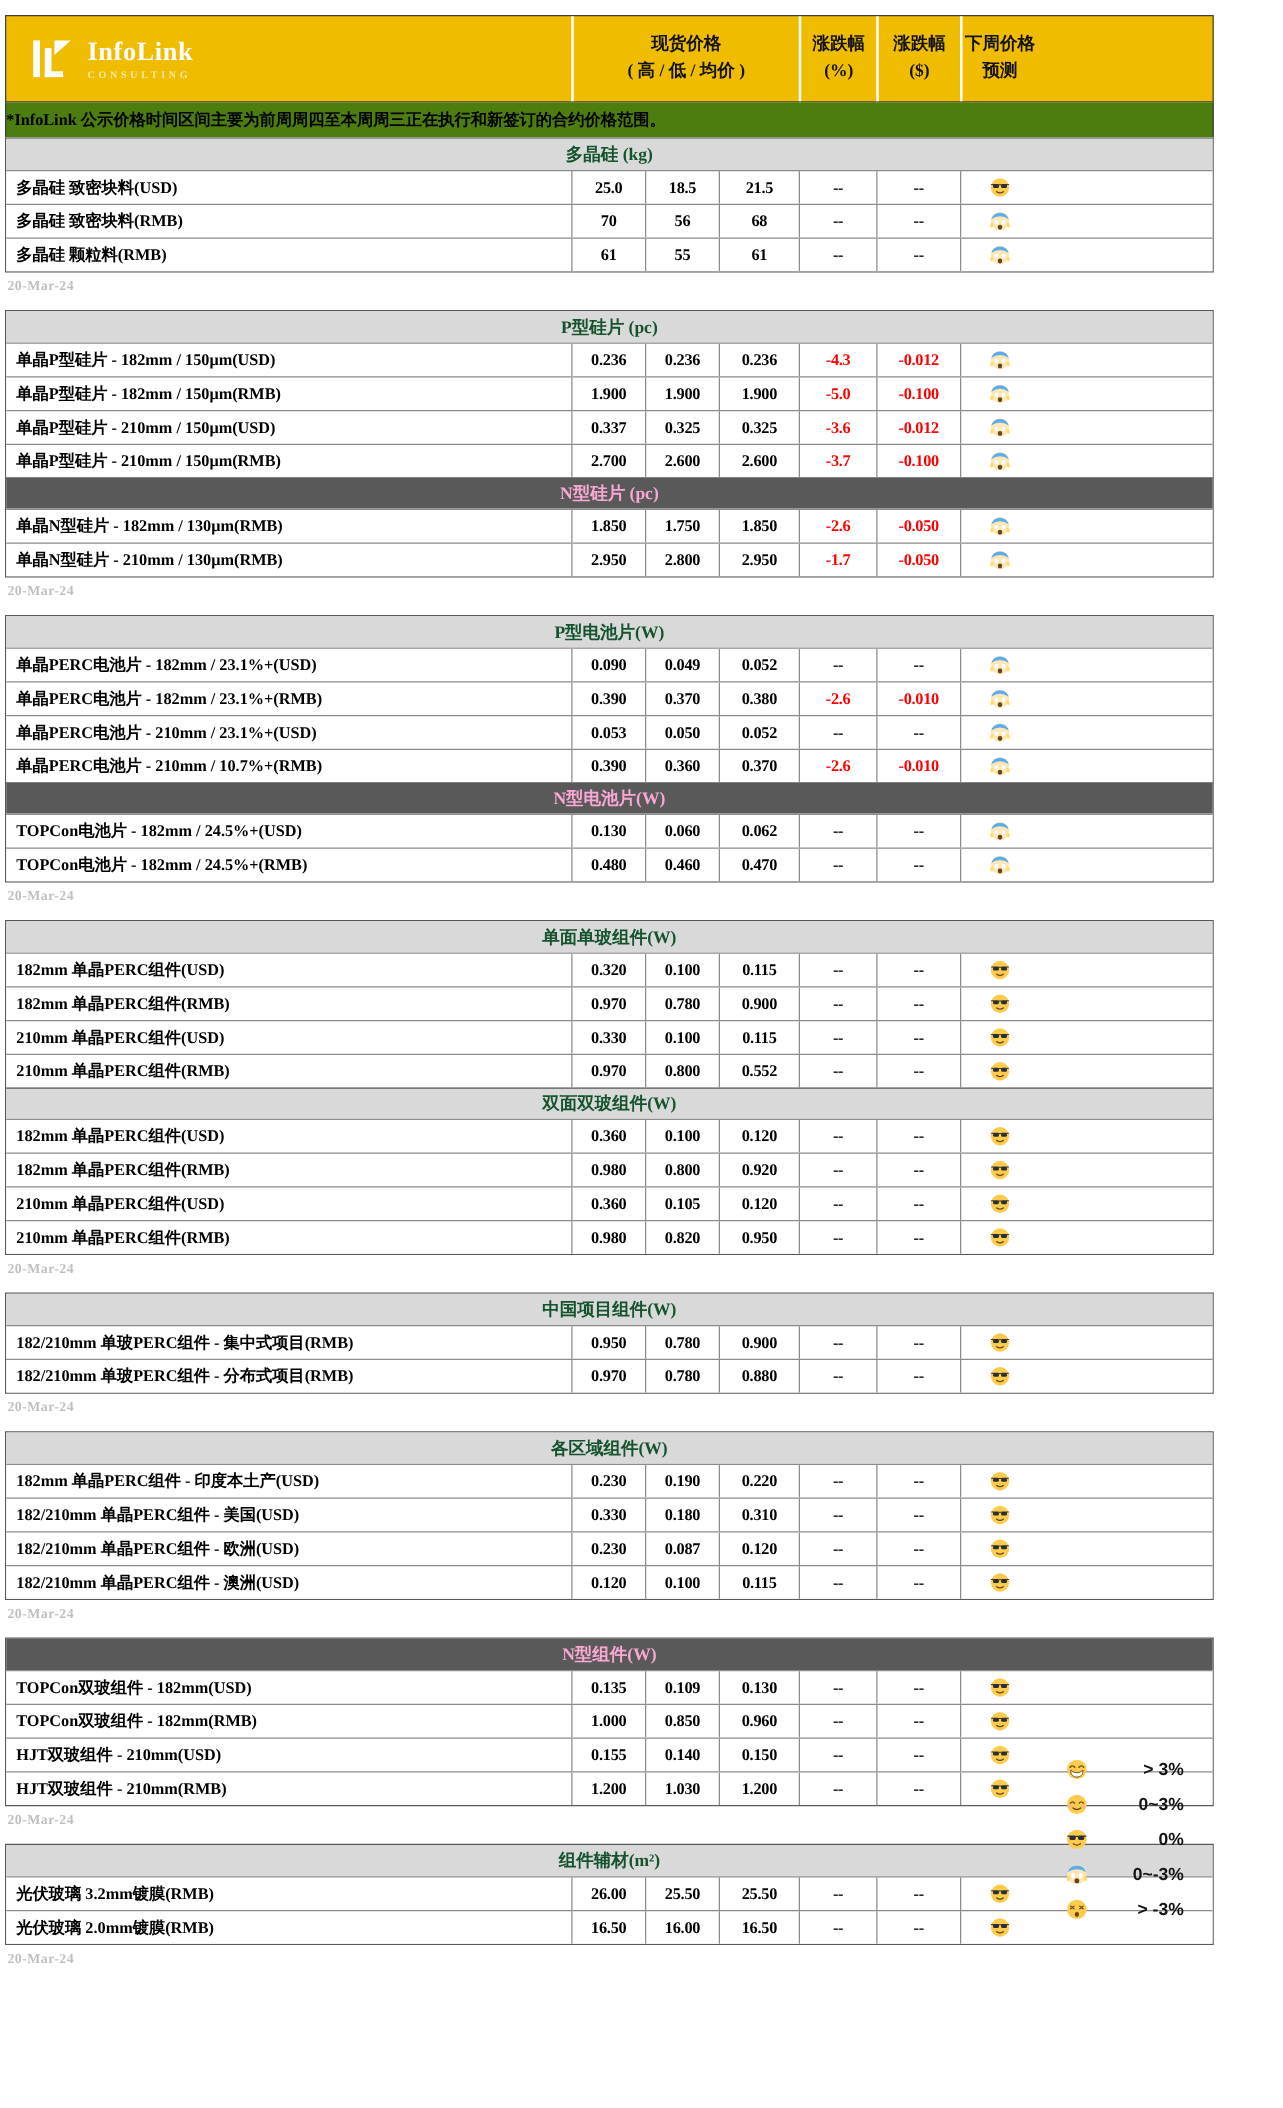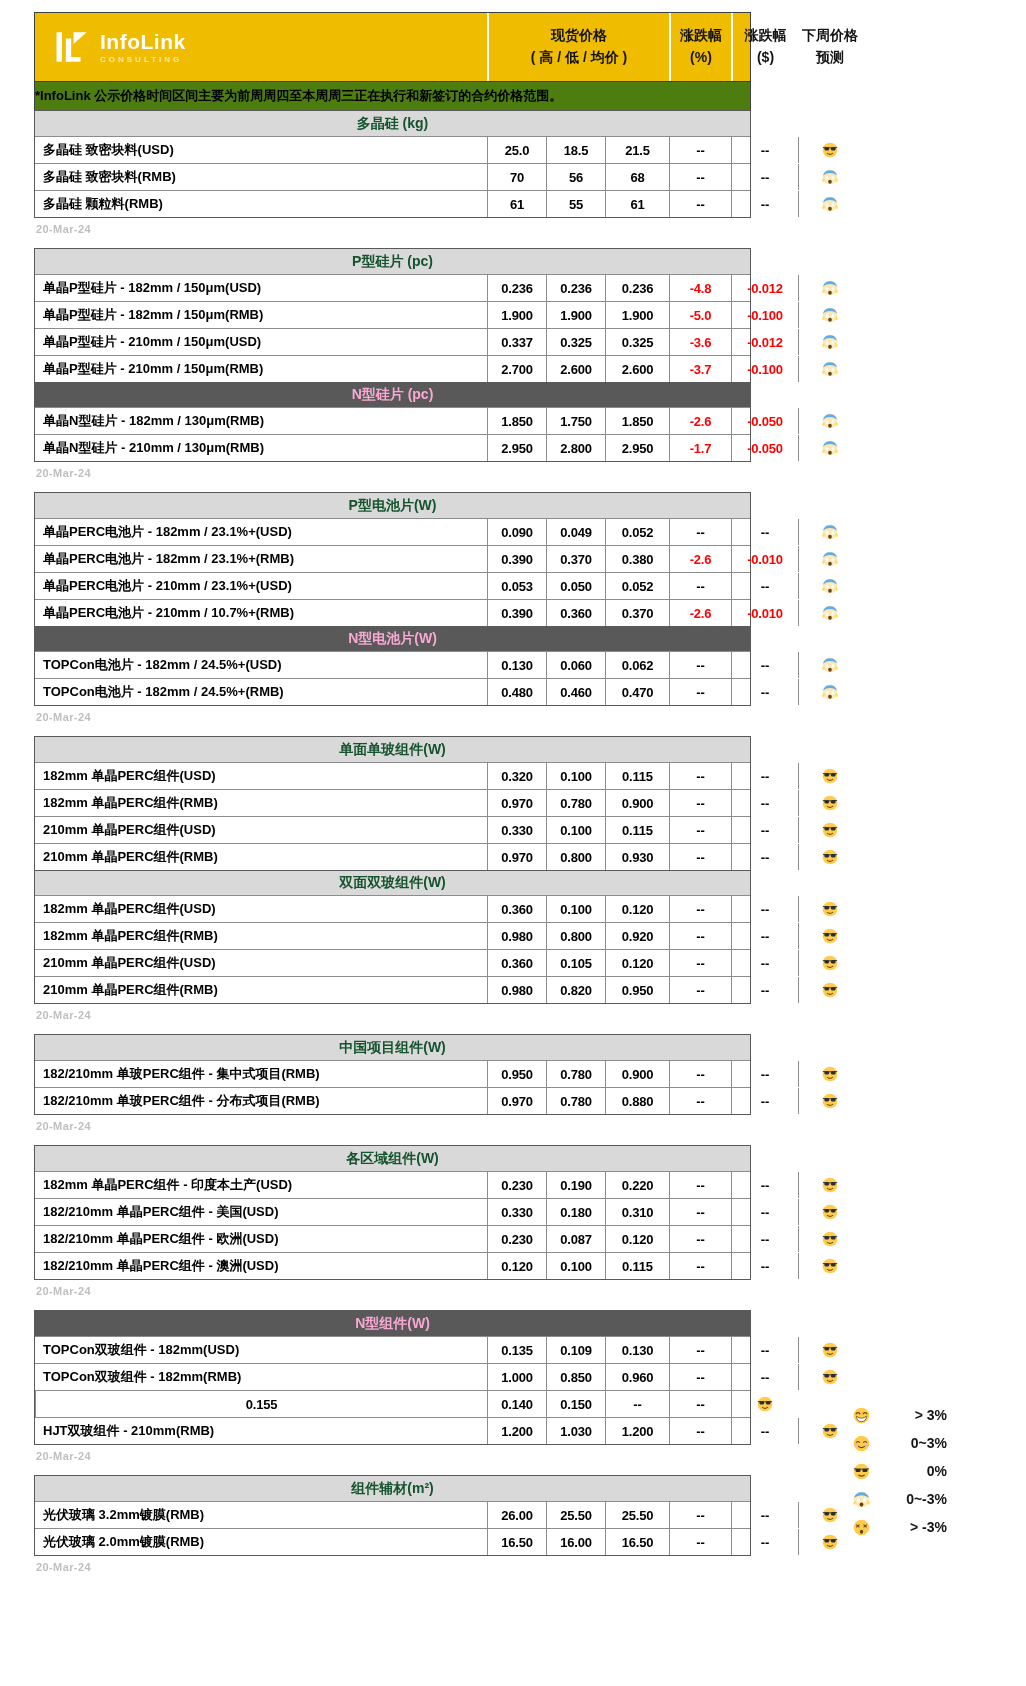--- a/index.html
+++ b/index.html
@@ -1,21 +1,21 @@
 <!DOCTYPE html>
 <html><head>
 <meta charset="utf-8">
 <style>
   html,body{margin:0;padding:0;}
   body{
     width:1026px;height:1686px;position:relative;background:#ffffff;
     font-family:"Liberation Sans","DejaVu Sans",sans-serif;color:#000;
     overflow:hidden;
   }
-  .table-wrap{position:absolute;left:34px;top:12px;width:717px;}
+  .table-wrap{position:absolute;left:4px;top:12px;width:967px;font-family:Liberation Serif, serif;}
 
   
   .top-header{
     display:grid;grid-template-columns:452px 182px 62px 67px 62px;
     height:70px;background:#F0BC00;border:1px solid #404040;box-sizing:border-box;
   }
   .hcell{
     display:flex;flex-direction:column;justify-content:center;align-items:center;
     font-weight:bold;font-size:14px;color:#141414;line-height:1.55;text-align:center;
   }
@@ -196,21 +196,21 @@
         </div>
       </div>
       <div class="date-line">20-Mar-24</div>
       <div class="block">
         <div class="section-header">P型硅片 (pc)</div>
         <div class="row">
           <div class="cell name">单晶P型硅片 - 182mm / 150μm(USD)</div>
           <div class="cell num">0.236</div>
           <div class="cell num">0.236</div>
           <div class="cell num">0.236</div>
-          <div class="cell num neg">-4.8</div>
+          <div class="cell num neg">-4.3</div>
           <div class="cell num neg">-0.012</div>
           <div class="cell forecast">
             <svg class="emoji" viewBox="0 0 36 36">
               <use href="#em-scream"></use>
             </svg>
           </div>
         </div>
         <div class="row">
           <div class="cell name">单晶P型硅片 - 182mm / 150μm(RMB)</div>
           <div class="cell num">1.900</div>
@@ -400,21 +400,21 @@
           <div class="cell forecast">
             <svg class="emoji" viewBox="0 0 36 36">
               <use href="#em-cool"></use>
             </svg>
           </div>
         </div>
         <div class="row">
           <div class="cell name">210mm 单晶PERC组件(RMB)</div>
           <div class="cell num">0.970</div>
           <div class="cell num">0.800</div>
-          <div class="cell num">0.930</div>
+          <div class="cell num">0.552</div>
           <div class="cell num">--</div>
           <div class="cell num">--</div>
           <div class="cell forecast">
             <svg class="emoji" viewBox="0 0 36 36">
               <use href="#em-cool"></use>
             </svg>
           </div>
         </div>
         <div class="section-header">双面双玻组件(W)</div>
         <div class="row">
@@ -579,20 +579,21 @@
           <div class="cell num">0.960</div>
           <div class="cell num">--</div>
           <div class="cell num">--</div>
           <div class="cell forecast">
             <svg class="emoji" viewBox="0 0 36 36">
               <use href="#em-cool"></use>
             </svg>
           </div>
         </div>
         <div class="row">
+          <div class="cell name">HJT双玻组件 - 210mm(USD)</div>
           <div class="cell num">0.155</div>
           <div class="cell num">0.140</div>
           <div class="cell num">0.150</div>
           <div class="cell num">--</div>
           <div class="cell num">--</div>
           <div class="cell forecast">
             <svg class="emoji" viewBox="0 0 36 36">
               <use href="#em-cool"></use>
             </svg>
           </div>

